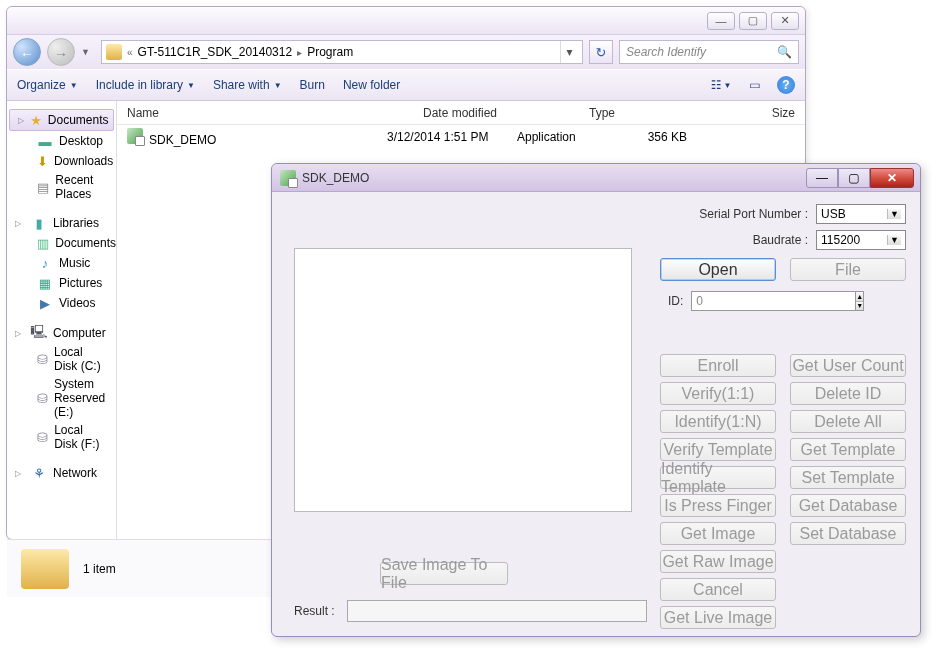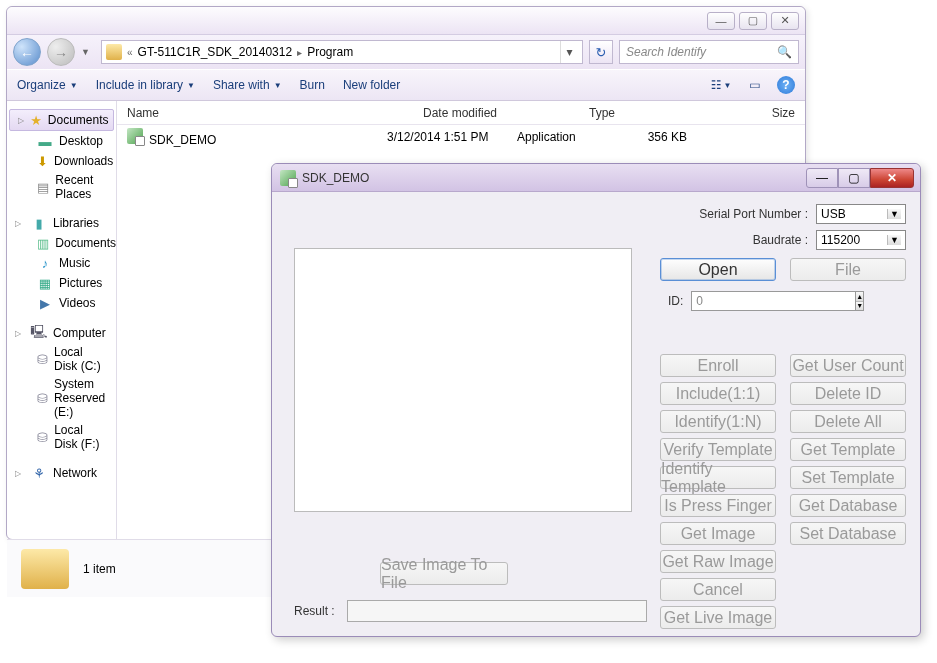--- a/index.html
+++ b/index.html
@@ -303,21 +303,21 @@
         <div class="arrows">
             <div>▲</div>
             <div>▼</div>
           </div>
       </div>
     </div>
 
     <div class="grid">
       <div class="colbtns">
         <div class="wbtn disabled">Enroll</div>
-        <div class="wbtn disabled">Include(1:1)</div>
+        <div class="wbtn disabled">Verify(1:1)</div>
         <div class="wbtn disabled">Identify(1:N)</div>
         <div class="wbtn disabled">Verify Template</div>
         <div class="wbtn disabled">Identify Template</div>
         <div class="wbtn disabled">Is Press Finger</div>
         <div class="wbtn disabled">Get Image</div>
         <div class="wbtn disabled">Get Raw Image</div>
         <div class="wbtn disabled">Cancel</div>
         <div class="wbtn disabled">Get Live Image</div>
       </div>
       <div class="colbtns">

